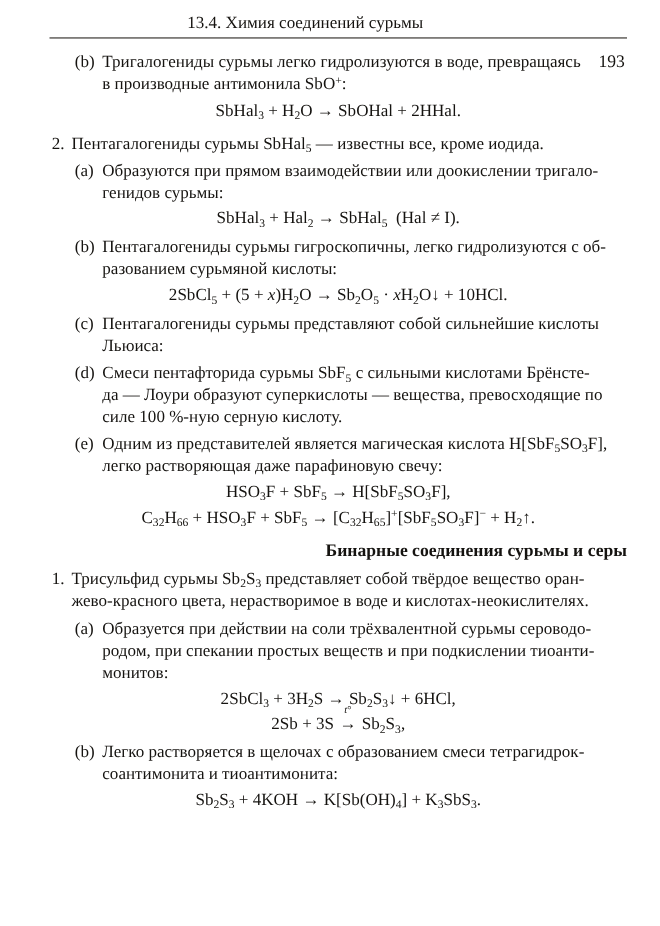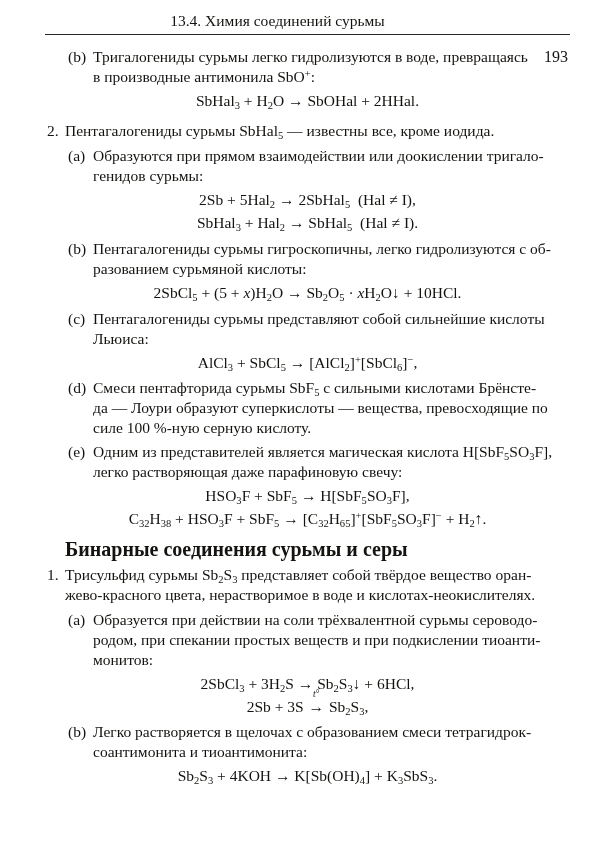--- a/index.html
+++ b/index.html
@@ -57,21 +57,22 @@
     text-align: center;
     margin: 3px 0;
     font-size: 15.5px;
     line-height: 20px;
     white-space: nowrap;
   }
 
   .heading {
     font-weight: bold;
     margin-left: 20px;
-    font-size: 20px;
+    font-size: 16px;
+    text-align: right;
   }
 
   sub, sup { font-size: 0.68em; line-height: 0; }
   sub { vertical-align: -0.28em; }
   sup { vertical-align: 0.45em; }
 
   
   .oarr { position: relative; display: inline-block; padding: 0 1px; }
   .olbl {
     position: absolute;
@@ -108,46 +109,44 @@
 
     <div class="item li1 mt10">
       <span class="lbl">2.</span>
       <div class="txt">Пентагалогениды сурьмы SbHal<sub>5</sub> — известны все, кроме иодида.</div>
     </div>
 
     <div class="item li2 mt5">
       <span class="lbl">(a)</span>
       <div class="txt">Образуются при прямом взаимодействии или доокислении тригало-<br>генидов сурьмы:</div>
     </div>
-    <div class="eq mt4">2Sb + 5Hal<sub>2</sub> → 2SbHal<sub>5</sub>&nbsp; (Hal ≠ I),</div>
     <div class="eq">SbHal<sub>3</sub> + Hal<sub>2</sub> → SbHal<sub>5</sub>&nbsp; (Hal ≠ I).</div>
 
     <div class="item li2 mt6">
       <span class="lbl">(b)</span>
       <div class="txt">Пентагалогениды сурьмы гигроскопичны, легко гидролизуются с об-<br>разованием сурьмяной кислоты:</div>
     </div>
     <div class="eq mt4">2SbCl<sub>5</sub> + (5 + <i>x</i>)H<sub>2</sub>O → Sb<sub>2</sub>O<sub>5</sub> · <i>x</i>H<sub>2</sub>O↓ + 10HCl.</div>
 
     <div class="item li2 mt6">
       <span class="lbl">(c)</span>
       <div class="txt">Пентагалогениды сурьмы представляют собой сильнейшие кислоты<br>Льюиса:</div>
     </div>
-    <div class="eq mt4">AlCl<sub>3</sub> + SbCl<sub>5</sub> → [AlCl<sub>2</sub>]<sup>+</sup>[SbCl<sub>6</sub>]<sup>−</sup>,</div>
 
     <div class="item li2 mt5">
       <span class="lbl">(d)</span>
       <div class="txt">Смеси пентафторида сурьмы SbF<sub>5</sub> с сильными кислотами Брёнсте-<br>да — Лоури образуют суперкислоты — вещества, превосходящие по<br>силе 100 %-ную серную кислоту.</div>
     </div>
 
     <div class="item li2 mt4">
       <span class="lbl">(e)</span>
       <div class="txt">Одним из представителей является магическая кислота H[SbF<sub>5</sub>SO<sub>3</sub>F],<br>легко растворяющая даже парафиновую свечу:</div>
     </div>
     <div class="eq mt4">HSO<sub>3</sub>F + SbF<sub>5</sub> → H[SbF<sub>5</sub>SO<sub>3</sub>F],</div>
-    <div class="eq">C<sub>32</sub>H<sub>38</sub> + HSO<sub>3</sub>F + SbF<sub>5</sub> → [C<sub>32</sub>H<sub>65</sub>]<sup>+</sup>[SbF<sub>5</sub>SO<sub>3</sub>F]<sup>−</sup> + H<sub>2</sub>↑.</div>
+    <div class="eq">C<sub>32</sub>H<sub>66</sub> + HSO<sub>3</sub>F + SbF<sub>5</sub> → [C<sub>32</sub>H<sub>65</sub>]<sup>+</sup>[SbF<sub>5</sub>SO<sub>3</sub>F]<sup>−</sup> + H<sub>2</sub>↑.</div>
 
     <div class="heading mt10">Бинарные соединения сурьмы и серы</div>
 
     <div class="item li1 mt6">
       <span class="lbl">1.</span>
       <div class="txt">Трисульфид сурьмы Sb<sub>2</sub>S<sub>3</sub> представляет собой твёрдое вещество оран-<br>жево-красного цвета, нерастворимое в воде и кислотах-неокислителях.</div>
     </div>
 
     <div class="item li2 mt5">
       <span class="lbl">(a)</span>

